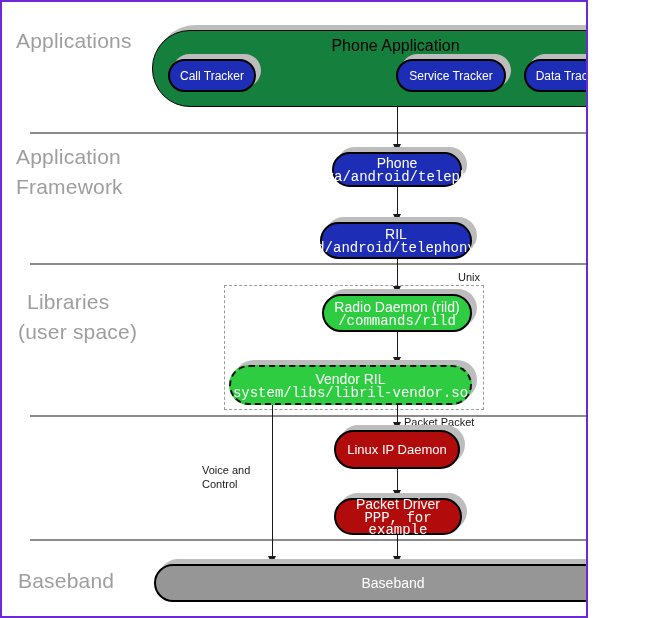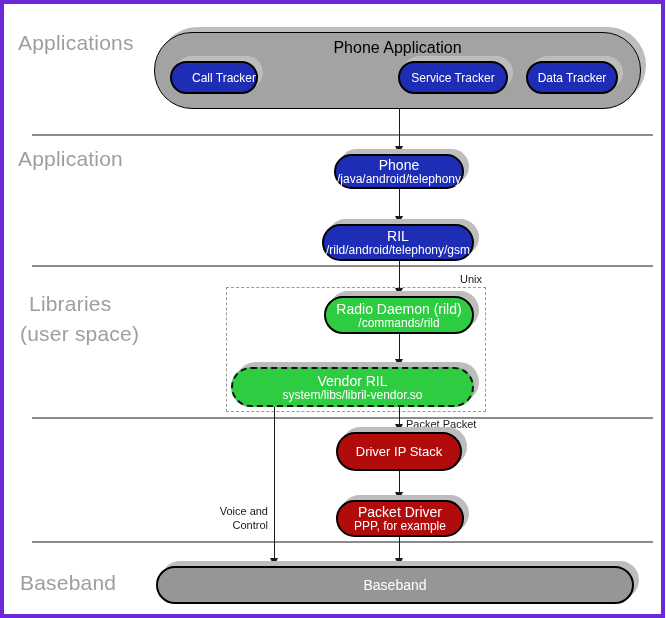--- a/index.html
+++ b/index.html
@@ -1,73 +1,74 @@
 <!DOCTYPE html>
 <html style="--app-blue: #1e2db5; --lib-green: #2ecc40; --kernel-red: #b20b0b; --baseband-gray: #969696; --section-label-gray: #9e9e9e; --shadow-gray: #bdbdbd; --divider-gray: #8c8c8c;"><head>
 <meta charset="utf-8">
 <style>
   html,body{margin:0;padding:0;background:#fff;}
   .canvas{
-    position:relative;width:665px;height:618px;box-sizing:border-box;
-    background:#fff;border:4px solid #6d28d9;overflow:hidden;
+    position:relative;width:588px;height:618px;box-sizing:border-box;
+    background:#fff;border:2px solid #6d28d9;overflow:hidden;
     font-family:"Liberation Sans","DejaVu Sans",sans-serif;
   }
   .section-label{
     position:absolute;color:var(--section-label-gray,#9e9e9e);
     font-size:21px;line-height:30px;letter-spacing:.2px;
   }
   .divider{
     position:absolute;left:28px;width:621px;height:2px;
     background:var(--divider-gray,#8c8c8c);
   }
   .shadowed{box-shadow:5px -5px 0 var(--shadow-gray,#bdbdbd);}
   .container-box{
     position:absolute;left:150px;top:28px;width:487px;height:77px;
-    background:#a3a3a3;border:1px solid #000;border-radius:38px;box-sizing:border-box;
+    background:#15803d;border:1px solid #000;border-radius:38px;box-sizing:border-box;
   }
   .container-title{
     margin-top:6px;text-align:center;color:#000;font-size:16px;line-height:18px;
   }
   .pill{
     position:absolute;box-sizing:border-box;border:2px solid #000;border-radius:999px;
     display:flex;flex-direction:column;align-items:center;justify-content:center;
     text-align:center;color:#fff;
   }
   .pill .t{font-size:14px;line-height:15px;}
-  .pill .s{font-size:12px;line-height:12px;}
+  .pill .s{font-size:14px;line-height:12px;font-family:Liberation Mono, monospace;}
   .blue{background:var(--app-blue,#1e2db5);}
   .green{background:var(--lib-green,#2ecc40);}
   .red{background:var(--kernel-red,#b20b0b);}
   .graybar{background:var(--baseband-gray,#969696);}
   .tracker{font-size:12px;line-height:14px;}
   .dashed-border{border:2px dashed #111 !important;}
   .dashed-box{
     position:absolute;left:222px;top:283px;width:260px;height:125px;
     border:1px dashed #9a9a9a;box-sizing:border-box;
   }
   .vline{position:absolute;width:1px;background:#1a1a1a;}
   .ahead{
     position:absolute;width:0;height:0;
     border-left:4px solid transparent;border-right:4px solid transparent;
     border-top:8px solid #1a1a1a;
   }
   .note{position:absolute;color:#1a1a1a;font-size:11px;line-height:14px;}
   .note.right{text-align:right;}
-  .note.center{text-align:right;margin-top:39px;}
+  .note.center{text-align:left;}
 </style>
 </head>
 <body>
 
 <div class="canvas">
 
   <div class="section-label" style="left:14px;top:24px;">
     <span>Applications</span>
   </div>
   <div class="section-label" style="left:14px;top:140px;">
     <div>Application</div>
+    <div>Framework</div>
   </div>
   <div class="section-label" style="left:16px;top:278px;">
     <div style="margin-left:9px;margin-top:7px;">Libraries</div>
     <div>(user space)</div>
   </div>
   <div class="section-label" style="left:16px;top:564px;">
     <span>Baseband</span>
   </div>
 
   <div class="divider" style="top:130px;"></div>
@@ -104,21 +105,21 @@
 
   <div class="note" style="left:402px;top:413px;">Packet Packet</div>
   <div class="note center" style="left:200px;top:461px;width:64px;">
     <div>Voice and</div>
     <div>Control</div>
   </div>
 
   <div class="container-box shadowed">
     <div class="container-title">Phone Application</div>
   </div>
-  <div class="pill blue shadowed tracker" style="left:166px;top:57px;width:88px;height:33px;align-items:flex-end;">
+  <div class="pill blue shadowed tracker" style="left:166px;top:57px;width:88px;height:33px;">
     <span>Call Tracker</span>
   </div>
   <div class="pill blue shadowed tracker" style="left:394px;top:57px;width:110px;height:33px;">
     <span>Service Tracker</span>
   </div>
   <div class="pill blue shadowed tracker" style="left:522px;top:57px;width:92px;height:33px;">
     <span>Data Tracker</span>
   </div>
 
   <div class="pill blue shadowed" style="left:330px;top:150px;width:130px;height:35px;">
@@ -133,21 +134,21 @@
   <div class="pill green shadowed" style="left:320px;top:292px;width:150px;height:38px;">
     <span class="t">Radio Daemon (rild)</span>
     <span class="s">/commands/rild</span>
   </div>
   <div class="pill green shadowed dashed-border" style="left:227px;top:363px;width:243px;height:40px;">
     <span class="t">Vendor RIL</span>
     <span class="s">system/libs/libril-vendor.so</span>
   </div>
 
   <div class="pill red shadowed" style="left:332px;top:428px;width:126px;height:39px;">
-    <span class="t" style="font-size:13px;">Driver IP Stack</span>
+    <span class="t" style="font-size:13px;">Linux IP Daemon</span>
   </div>
   <div class="pill red shadowed" style="left:332px;top:496px;width:128px;height:37px;">
     <span class="t">Packet Driver</span>
     <span class="s">PPP, for example</span>
   </div>
 
   <div class="pill graybar shadowed" style="left:152px;top:562px;width:478px;height:38px;">
     <span class="t">Baseband</span>
   </div>
 

